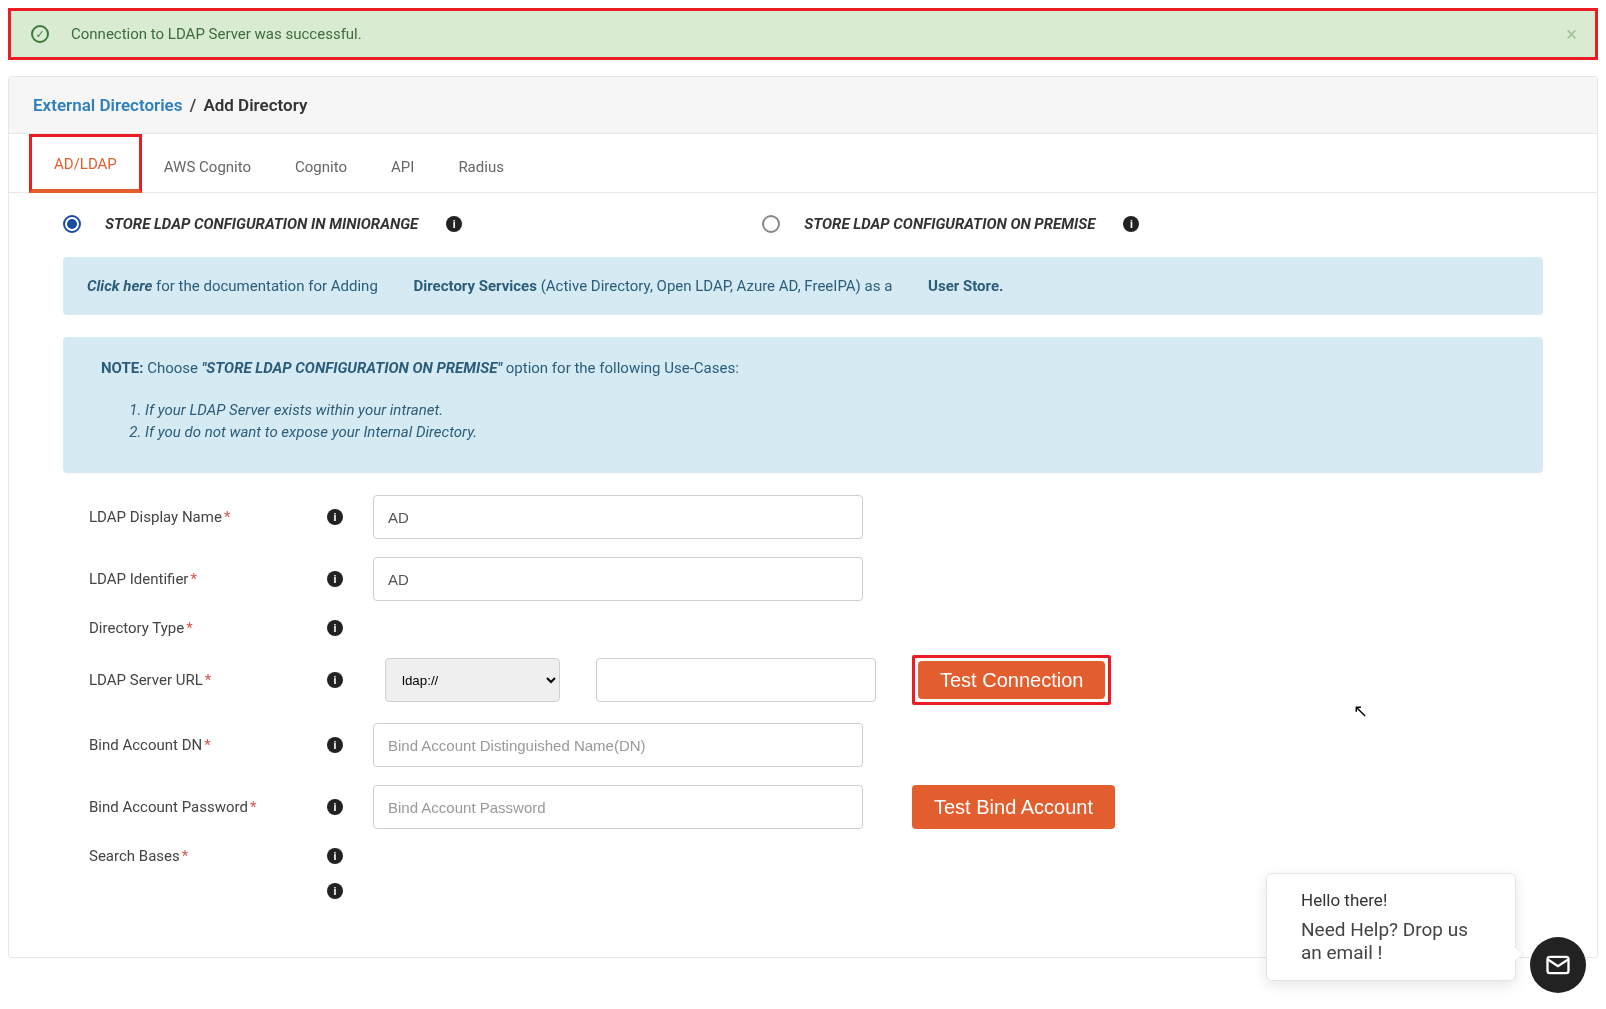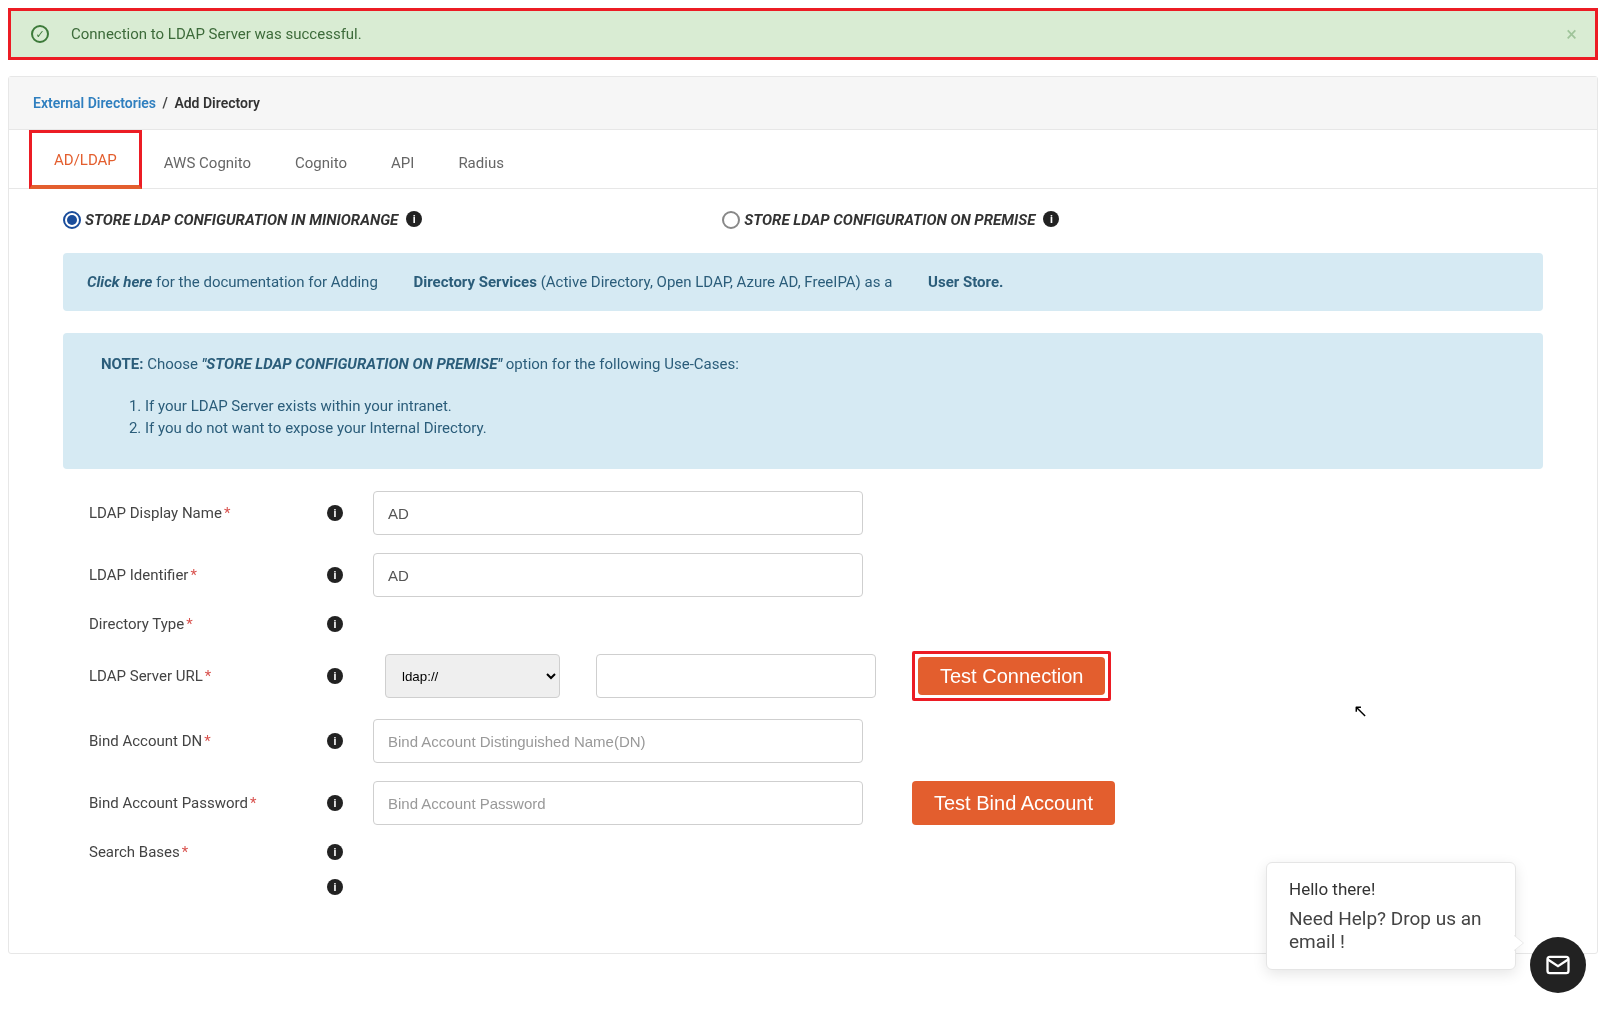--- a/index.html
+++ b/index.html
@@ -36,21 +36,21 @@
     margin: 16px 8px 0 8px;
     border: 1px solid #e7e7e7;
     border-radius: 3px;
     background: #fff;
   }
   .panel-header {
     background: #f6f6f6;
     padding: 18px 24px;
     border-bottom: 1px solid #e7e7e7;
   }
-  .breadcrumb { font-size: 14px; font-weight: 600; }
+  .breadcrumb { font-size: 17px; font-weight: 600; }
   .breadcrumb a { color: #2f7fbf; text-decoration: none; }
   .breadcrumb .sep { color: #444; margin: 0 3px; }
   .breadcrumb .cur { color: #333; }
   .tabs {
     display: flex;
     padding: 0 20px;
     border-bottom: 1px solid #e7e7e7;
     align-items: flex-end;
   }
   .tab {
@@ -64,21 +64,21 @@
     border: 3px solid #ec1c24;
     border-bottom: 4px solid #e35e2e;
     margin-bottom:-1px;
   }
   .body { padding: 22px 54px 40px 54px; }
   .radio-row {
     display: flex;
     gap: 300px;
     margin-bottom: 24px;
   }
-  .radio-opt { display:flex; align-items:flex-start; gap:4px;}
+  .radio-opt { display:flex; align-items:center; gap:24px;}
   .radio {
     width:18px;height:18px;border:2px solid #1a4d9b;border-radius:50%;
     display:flex;align-items:center;justify-content:center;
   }
   .radio.checked::after{content:"";width:10px;height:10px;background:#1a4d9b;border-radius:50%;}
   .radio.unchecked{border-color:#888;}
   .radio-label{font-weight:700;font-style:italic;color:#333;}
   .info-ico{
     display:inline-flex;width:16px;height:16px;background:#222;color:#fff;
     border-radius:50%;align-items:center;justify-content:center;font-size:11px;font-weight:700;
@@ -90,21 +90,21 @@
     padding:20px 24px;
     margin-bottom:22px;
     color:#2b5d7a;
   }
   .doc-box a{color:#2b5d7a;font-weight:700;font-style:italic;text-decoration:none;}
   .doc-box b{font-weight:700;padding-left:32px;}
   .note-box{padding:22px 38px 28px 38px;}
   .note-box .nt{font-weight:700;}
   .note-box .em{font-style:italic;font-weight:700;}
   .note-box ol{margin:24px 0 0 44px;color:#2b5d7a;}
-  .note-box ol li{margin-bottom:4px;}
+  .note-box ol li{margin-bottom:4px;font-style:italic;}
   .form-row{display:flex;align-items:center;margin-bottom:18px;}
   .form-label{width:260px;padding-left:26px;color:#444;}
   .req{color:#d9534f;margin-left:2px;}
   .form-ico{width:50px;display:flex;justify-content:flex-start;}
   .form-input, .form-select{
     width:490px;height:44px;border:1px solid #cfcfcf;border-radius:4px;
     padding:0 14px;font-size:15px;color:#555;background:#fff;
   }
   .form-select{appearance:none;background-image:linear-gradient(45deg,transparent 50%,#666 50%),linear-gradient(135deg,#666 50%,transparent 50%);background-position:calc(100% - 18px) 20px,calc(100% - 13px) 20px;background-size:5px 5px;background-repeat:no-repeat;}
   .url-group{display:flex;gap:36px;align-items:center;}
@@ -114,22 +114,22 @@
   .host-wrap .chk{position:absolute;left:12px;top:50%;transform:translateY(-50%);color:#2e9c3e;font-size:18px;font-weight:700;}
   .host-wrap .blur{position:absolute;left:40px;top:50%;transform:translateY(-50%);color:#bbb;filter:blur(3px);letter-spacing:1px;}
   .btn{
     background:#e35e2e;color:#fff;border:none;border-radius:4px;
     height:44px;padding:0 22px;font-size:20px;cursor:pointer;
   }
   .btn-wrap{margin-left:49px;}
   .btn-hi{border:3px solid #ec1c24;padding:3px;display:inline-block;border-radius:2px;margin-left:36px;}
   .btn-hi .btn{height:38px;}
   .chat-pop{
-    position:fixed;right:90px;bottom:39px;background:#fff;
-    border:1px solid #e5e5e5;border-radius:6px;padding:16px 22px;
+    position:fixed;right:90px;bottom:28px;background:#fff;
+    border:1px solid #e5e5e5;border-radius:6px;padding:16px 34px;
     box-shadow:0 4px 14px rgba(0,0,0,.1);width:250px;
   }
   .chat-pop .l1{font-size:17px;color:#333;margin-bottom:8px;}
   .chat-pop .l2{font-size:19px;color:#444;}
   .chat-pop .tail{
     position:absolute;right:-8px;bottom:18px;width:0;height:0;
     border-top:8px solid transparent;border-bottom:8px solid transparent;
     border-left:10px solid #fff;
     filter:drop-shadow(1px 0 0 #e5e5e5);
   }

